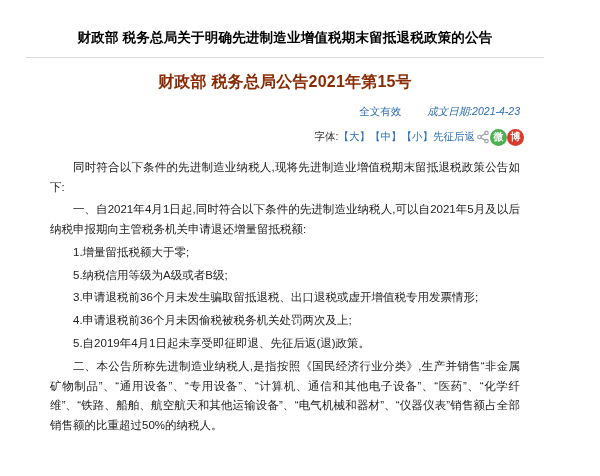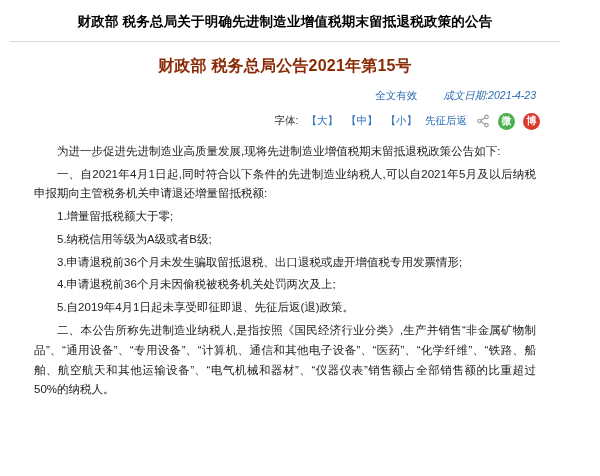--- a/index.html
+++ b/index.html
@@ -12,21 +12,21 @@
     background: #ffffff;
     font-family: "Liberation Sans", sans-serif;
     color: #222222;
     overflow: hidden;
   }
   .page {
     position: relative;
     width: 570px;
     height: 476px;
     box-sizing: border-box;
-    padding: 0;
+    padding: 16px;
   }
   .title {
     text-align: center;
     font-size: 13.5px;
     font-weight: bold;
     color: #000000;
     letter-spacing: 0.2px;
     padding: 13px 40px 9px 40px;
     line-height: 1.4;
   }
@@ -56,21 +56,21 @@
     color: #2b6cb0;
   }
   .meta-date {
     color: #2b6cb0;
     font-style: italic;
   }
   .tools-row {
     display: flex;
     justify-content: flex-end;
     align-items: center;
-    gap: 8px;
+    gap: 0;
     padding: 10px 30px 0 0;
     font-size: 10.5px;
     color: #3b6fa8;
   }
   .tools-label {
     color: #333333;
   }
   .tools-sizes {
     color: #2d6fb8;
   }
@@ -144,21 +144,21 @@
         <circle cx="18" cy="19" r="3"></circle>
         <line x1="8.6" y1="10.7" x2="15.4" y2="6.3"></line>
         <line x1="8.6" y1="13.3" x2="15.4" y2="17.7"></line>
       </svg>
     </span>
     <span class="circle-icon icon-wechat">微</span>
     <span class="circle-icon icon-weibo">博</span>
   </div>
 
   <div class="body-text">
-    <p class="indent">为进一步促进先进制造业高质量发展,现将先进制造业增值税期末留抵退税政策公告如下:</p>
+    <p class="indent">同时符合以下条件的先进制造业纳税人,现将先进制造业增值税期末留抵退税政策公告如下:</p>
     <p class="indent">一、自2021年4月1日起,同时符合以下条件的先进制造业纳税人,可以自2021年5月及以后纳税申报期向主管税务机关申请退还增量留抵税额:</p>
     <p class="indent">1.增量留抵税额大于零;</p>
     <p class="indent">5.纳税信用等级为A级或者B级;</p>
     <p class="indent">3.申请退税前36个月未发生骗取留抵退税、出口退税或虚开增值税专用发票情形;</p>
     <p class="indent">4.申请退税前36个月未因偷税被税务机关处罚两次及上;</p>
     <p class="indent">5.自2019年4月1日起未享受即征即退、先征后返(退)政策。</p>
     <p class="indent">二、本公告所称先进制造业纳税人,是指按照《国民经济行业分类》,生产并销售“非金属矿物制品”、“通用设备”、“专用设备”、“计算机、通信和其他电子设备”、“医药”、“化学纤维”、“铁路、船舶、航空航天和其他运输设备”、“电气机械和器材”、“仪器仪表”销售额占全部销售额的比重超过50%的纳税人。</p>
   </div>
 
 </div>

